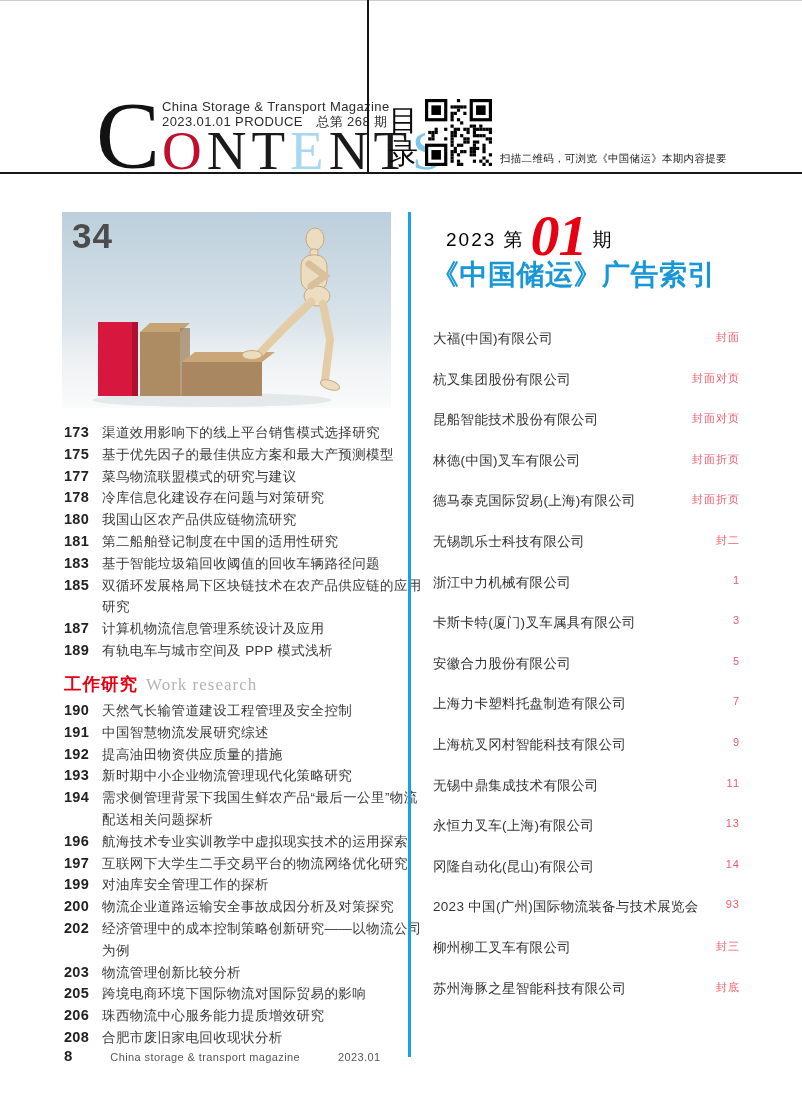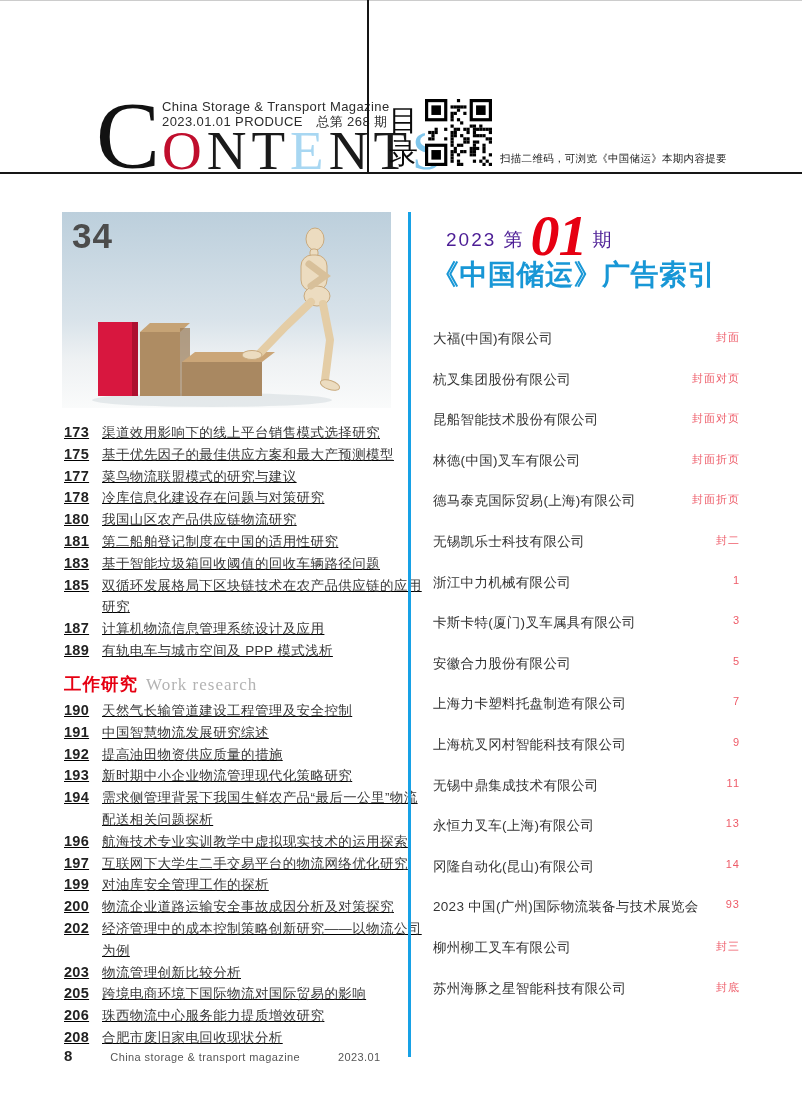--- a/index.html
+++ b/index.html
@@ -20,34 +20,34 @@
   .qr{position:absolute;left:425px;top:99px;width:67px;height:67px;}
   .qr svg{display:block;}
   .qr-caption{position:absolute;left:500px;top:152px;font-size:10.5px;color:#222222;letter-spacing:.3px;}
 
   
   .photo{position:absolute;left:62px;top:212px;width:329px;height:196px;}
   .photo svg{display:block;}
   .photo-num{position:absolute;left:10px;top:4px;font-size:35px;font-weight:bold;color:#4c4c4c;letter-spacing:1px;}
 
   
-  .art-list{position:absolute;left:64px;width:332px;text-decoration:underline;}
+  .art-list{position:absolute;left:64px;width:332px;}
   #articles-top{top:424px;}
   #articles-work{top:702px;}
   .art-line{display:flex;height:21.8px;align-items:flex-start;}
   .art-num{width:38px;flex:0 0 38px;font-size:14.5px;font-weight:bold;color:#222222;letter-spacing:.3px;}
   .art-title{font-size:13.5px;color:#3a3a3a;letter-spacing:.4px;white-space:nowrap;}
   .sect-head{position:absolute;left:64px;top:672px;white-space:nowrap;}
   .sect-cn{font-size:17.5px;font-weight:bold;color:var(--accent-red);letter-spacing:1px;}
   .sect-en{font-family:"Liberation Serif","DejaVu Serif",serif;font-size:17px;color:#b3b3b3;margin-left:8px;letter-spacing:1px;}
 
   
   .col-divider{position:absolute;left:408px;top:212px;width:3px;height:845px;background:var(--divider-blue);}
   .issue-line{position:absolute;left:446px;top:217px;display:flex;align-items:flex-end;white-space:nowrap;}
-  .issue-pre,.issue-suf{font-size:19px;color:#4c1d95;line-height:30px;letter-spacing:2px;}
+  .issue-pre,.issue-suf{font-size:19px;color:#000000;line-height:30px;letter-spacing:2px;}
   .issue-num{font-family:"Liberation Serif","DejaVu Serif",serif;font-style:italic;font-weight:bold;
              font-size:58px;line-height:38px;color:var(--accent-red);margin:0 6px;letter-spacing:-1px;}
   .ad-title{position:absolute;left:431px;top:256px;font-size:28px;font-weight:bold;
             color:var(--brand-blue);letter-spacing:.5px;white-space:nowrap;}
   .ad-list{position:absolute;left:433px;top:330px;width:307px;}
   .ad-row{display:flex;justify-content:space-between;align-items:flex-start;height:40.6px;}
   .ad-name{font-size:13.5px;color:#333333;letter-spacing:.3px;white-space:nowrap;}
   .ad-page{font-size:11px;color:var(--soft-red);letter-spacing:1px;white-space:nowrap;}
 
   

